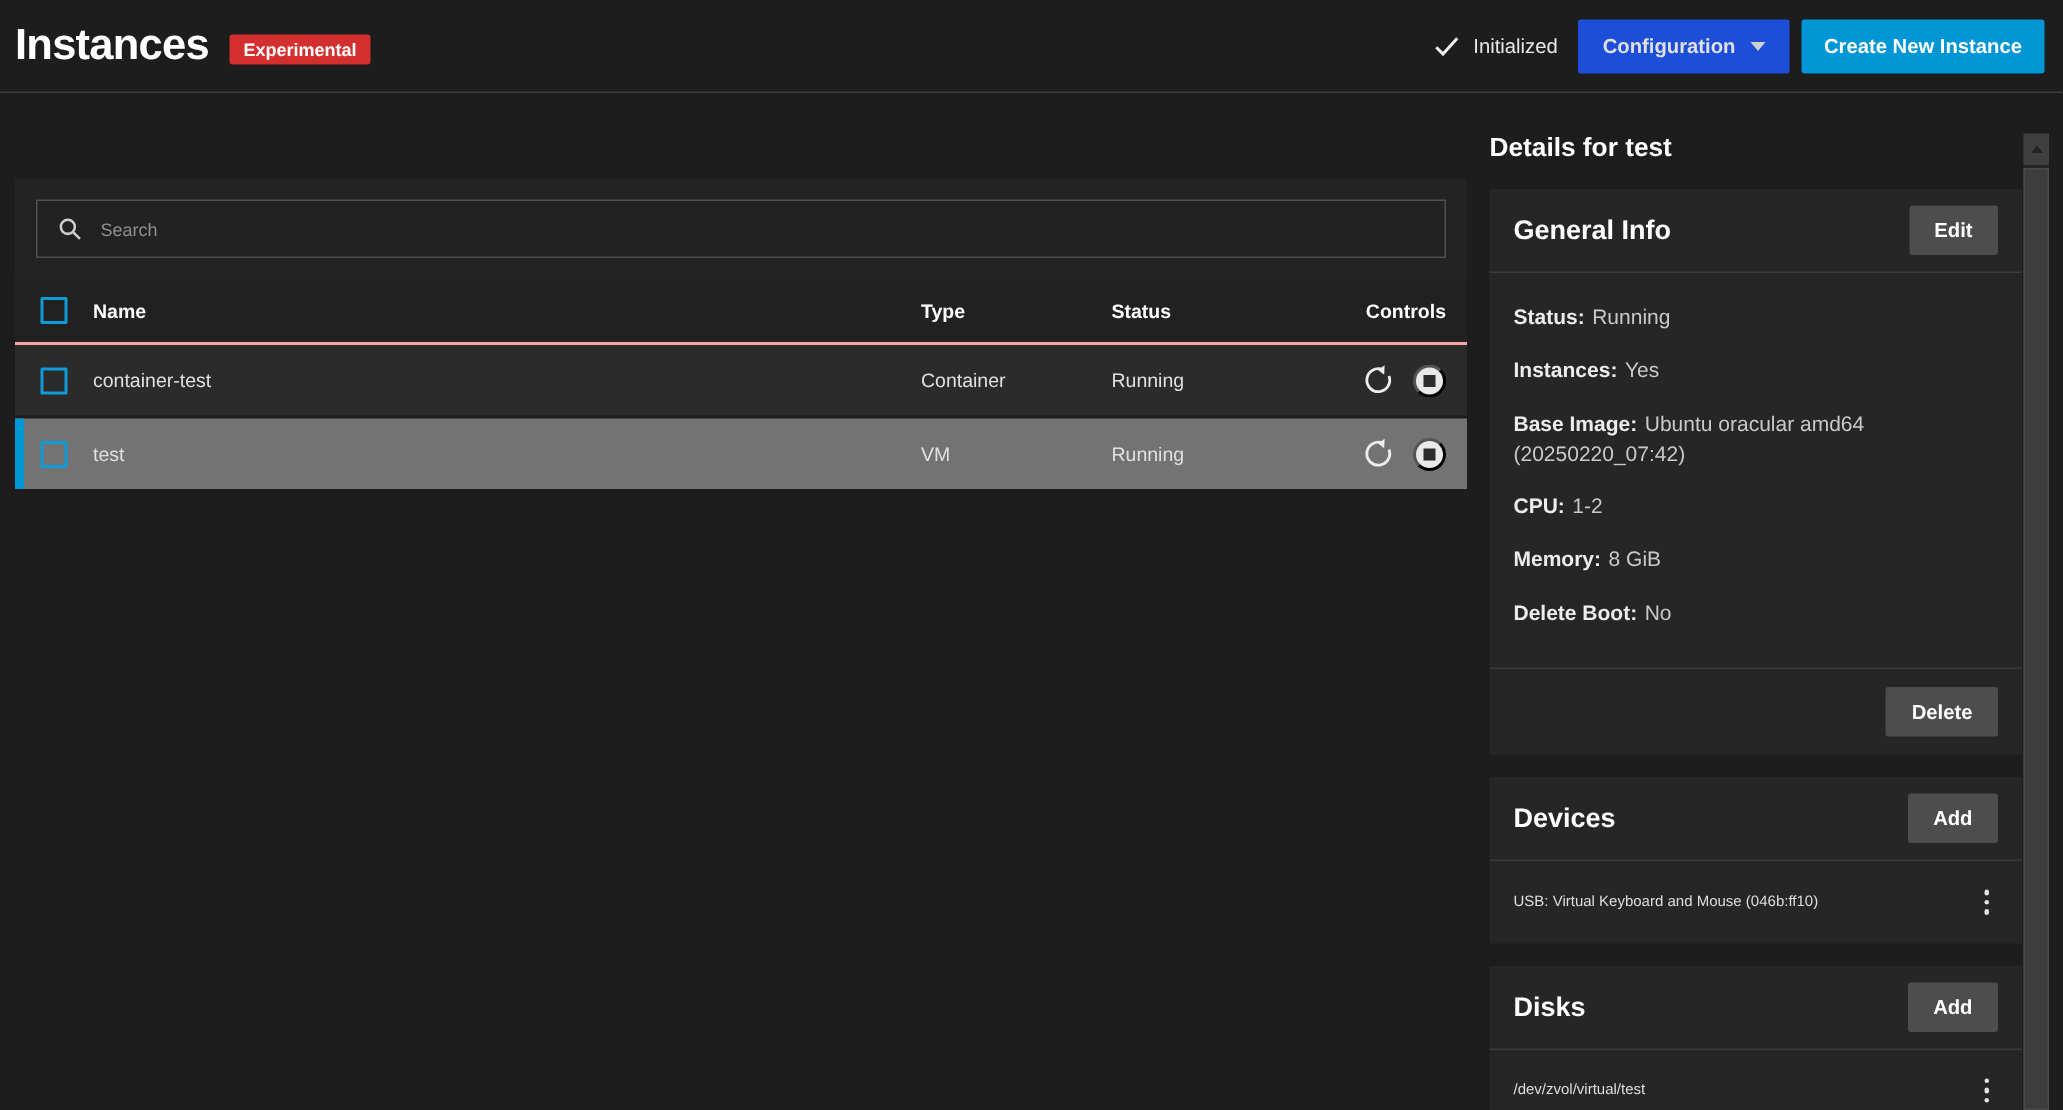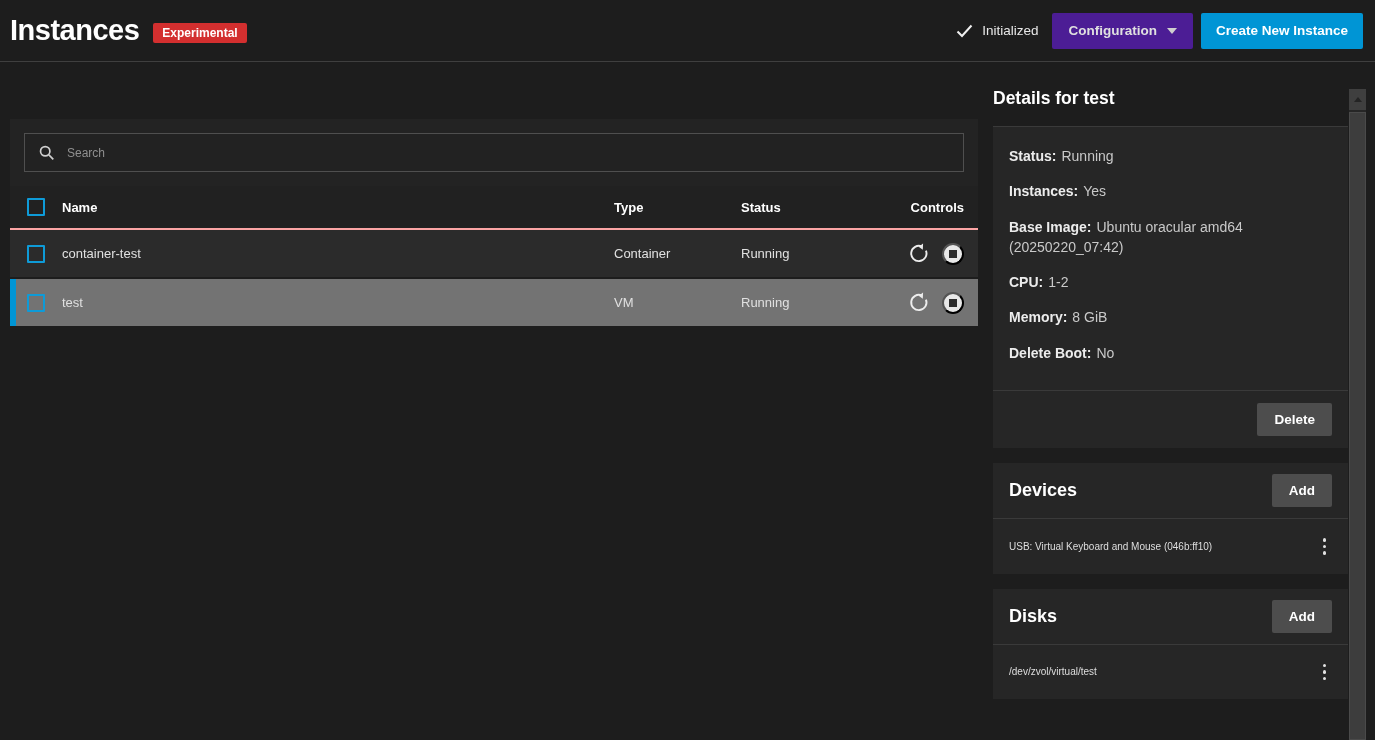--- a/index.html
+++ b/index.html
@@ -20,21 +20,21 @@
     background:var(--badge-red,#d32f2f); color:#fff; font-size:12px; font-weight:700;
     padding:3px 9px; margin-left:14px; border-radius:2px; margin-top:4px;
   }
   .header-spacer{ flex:1; }
   .initialized{ display:flex; align-items:center; gap:9px; font-size:13.5px; color:#e8e8e8; margin-right:14px; }
   .btn{
     border:none; cursor:pointer; font-family:inherit; font-weight:700;
     font-size:13.5px; border-radius:2px;
   }
   .btn-gray{
-    background:#4c1d95; color:#e0e0e0; height:36px; padding:0 16px;
+    background:#1d4ed8; color:#e0e0e0; height:36px; padding:0 16px;
     display:inline-flex; align-items:center; gap:10px;
   }
   .caret-down{
     width:0; height:0; border-left:5px solid transparent; border-right:5px solid transparent;
     border-top:6px solid #cfcfcf; display:inline-block;
   }
   .btn-blue{
     background:var(--accent-blue,#0095d5); color:#fff; height:36px; padding:0 15px; margin-left:8px;
   }
   
@@ -202,20 +202,24 @@
           </button>
         </div>
       </div>
     </div>
   </section>
 
   <aside class="right-panel">
     <h2 class="details-title">Details for test</h2>
 
     <div class="card">
+      <div class="card-header">
+        <span class="card-title">General Info</span>
+        <button class="btn card-btn">Edit</button>
+      </div>
       <div class="hr"></div>
       <div class="card-body">
         <div class="field-line">
           <b>Status:</b><span>Running</span>
         </div>
         <div class="field-line">
           <b>Instances:</b><span>Yes</span>
         </div>
         <div class="field-line">
           <b>Base Image:</b><span>Ubuntu oracular amd64 (20250220_07:42)</span>

